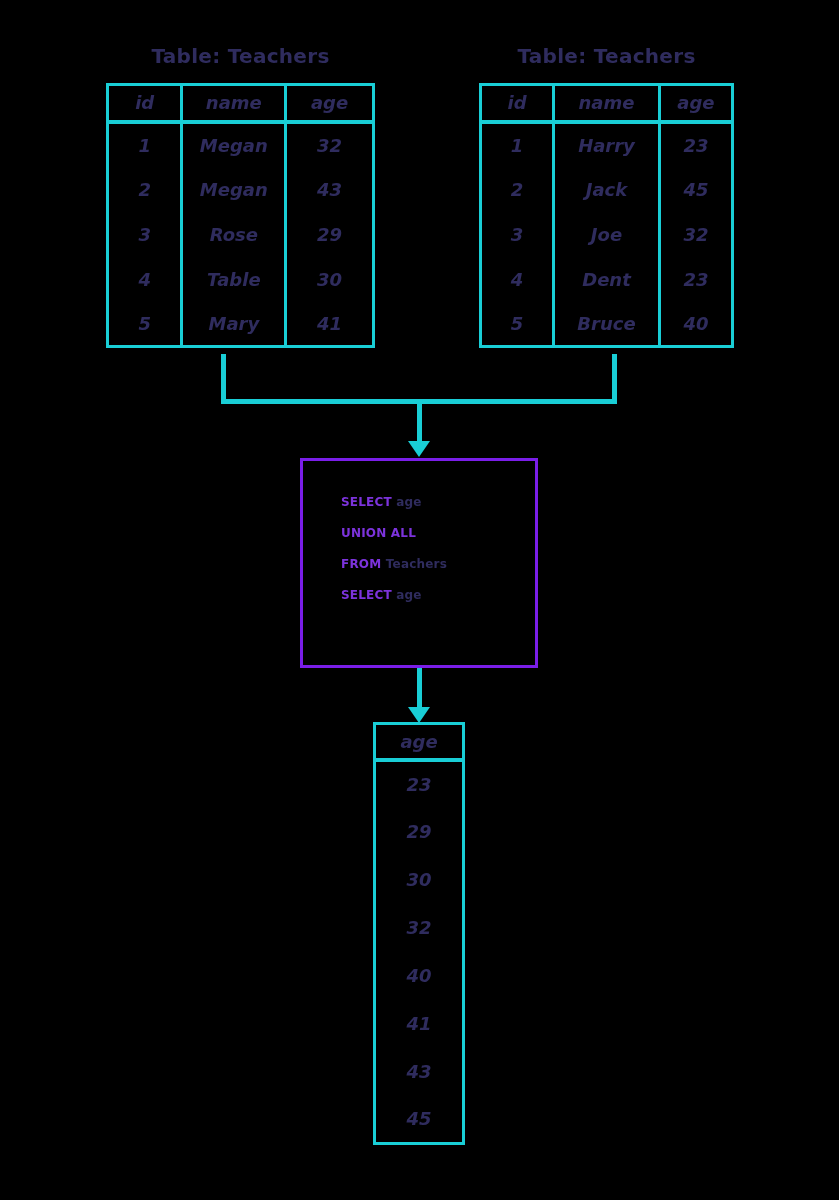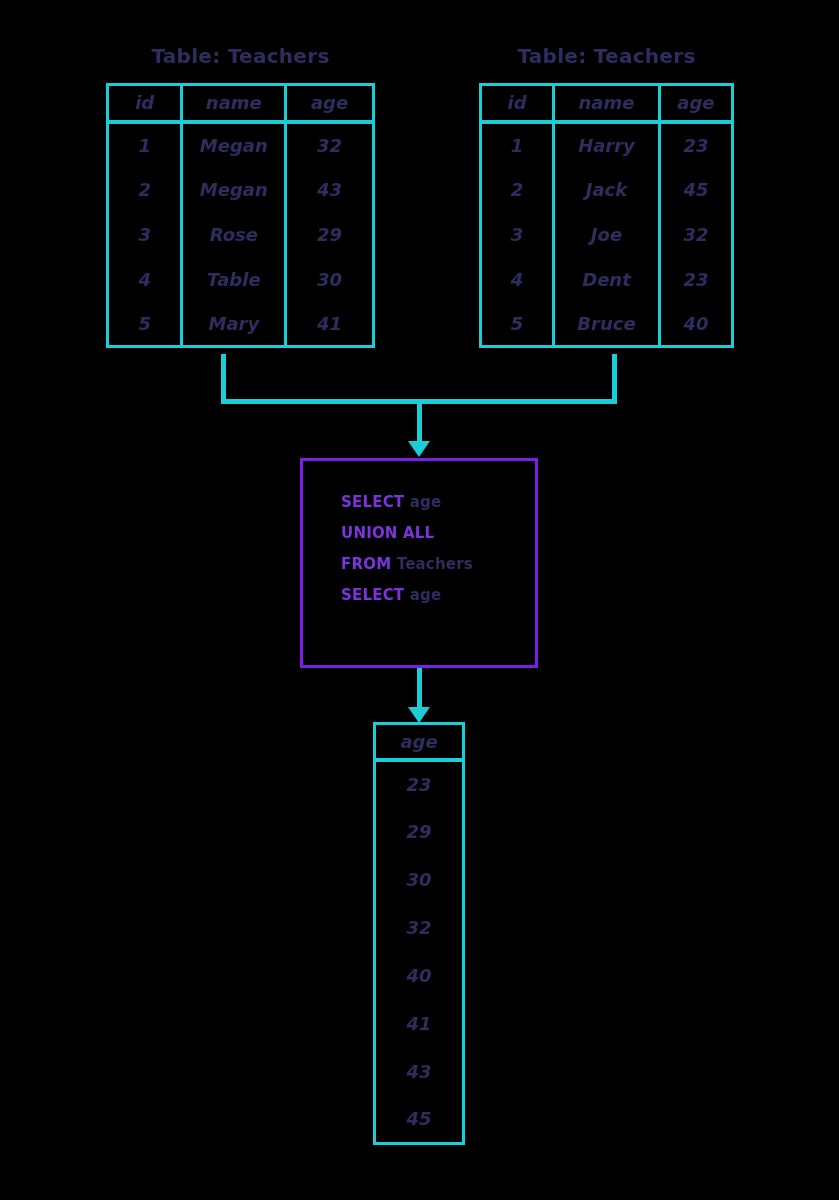--- a/index.html
+++ b/index.html
@@ -94,21 +94,21 @@
 
   .sql-box {
     position: absolute;
     left: 300px; top: 458px;
     width: 238px; height: 210px;
     border: 3px solid var(--sql-border);
     padding: 26px 0 0 38px;
   }
   .sql-line {
     white-space: pre;
-    font-size: 15px;
+    font-size: 12px;
     line-height: 31px;
     font-weight: 700;
     color: var(--navy);
     letter-spacing: 0.2px;
   }
   .sql-kw { color: var(--sql-keyword); }
 </style>
 </head>
 <body>
 

